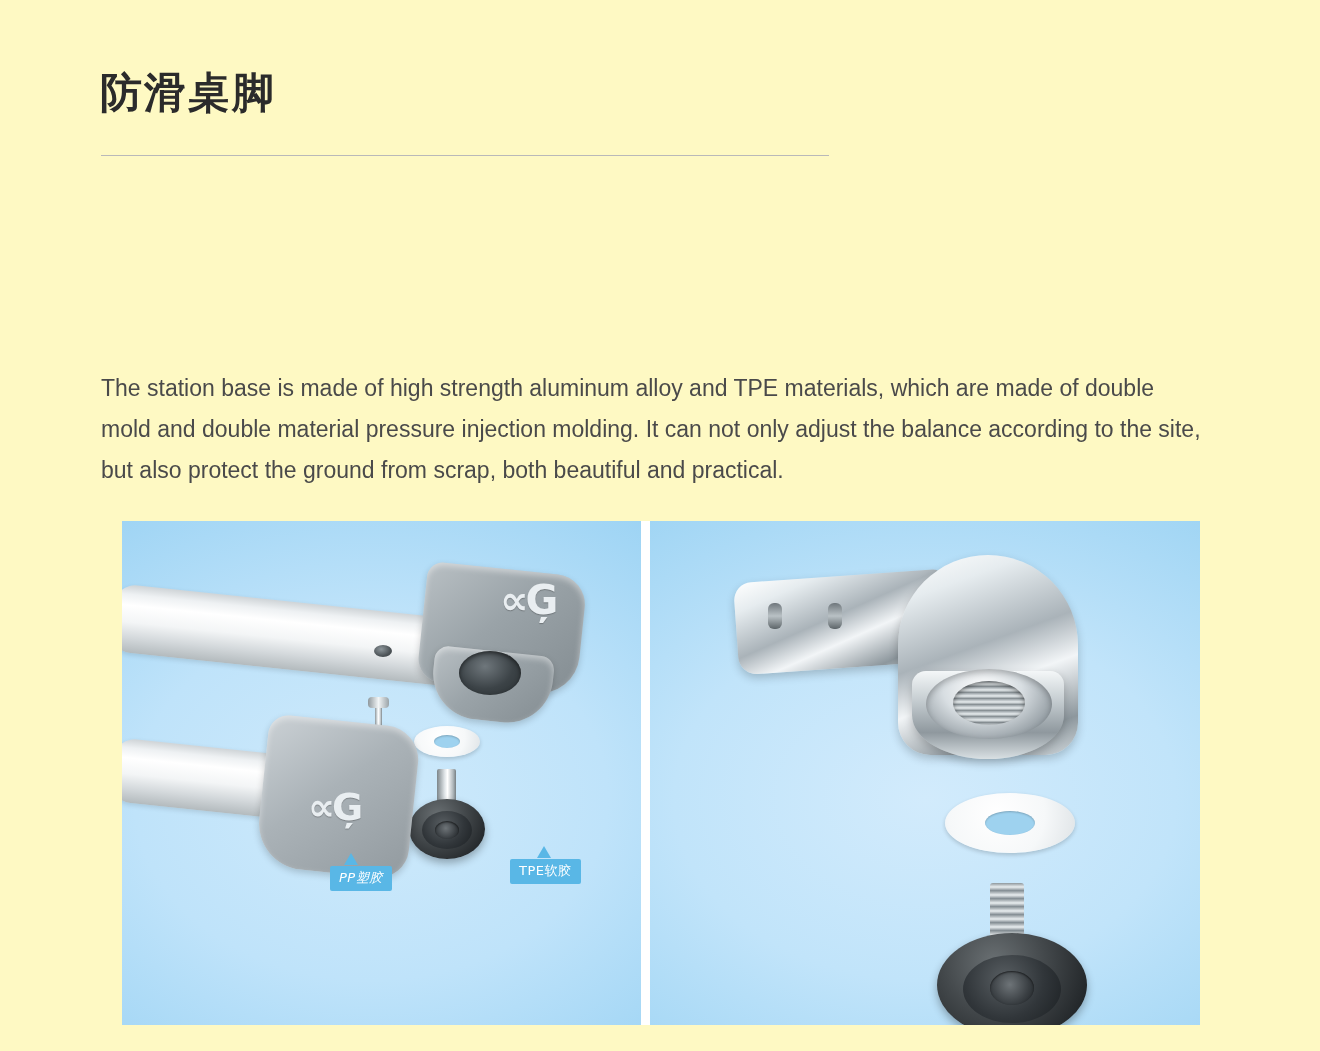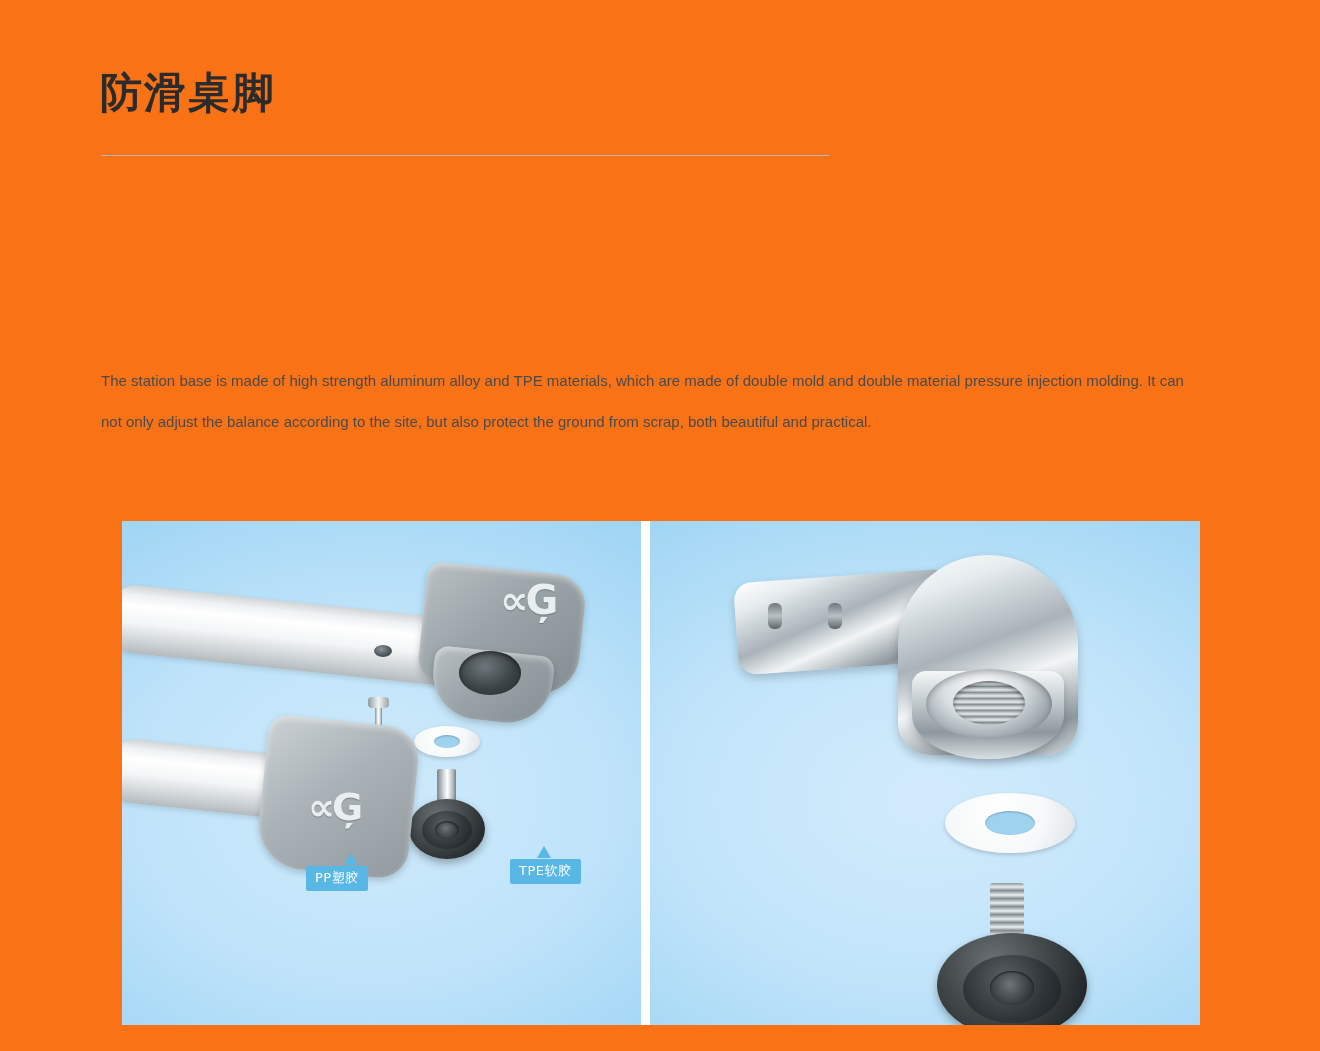--- a/index.html
+++ b/index.html
@@ -11,21 +11,21 @@
     width: 1320px;
     height: 1051px;
     font-family: "Liberation Sans", "DejaVu Sans", sans-serif;
     color: #3c3c3c;
     overflow: hidden;
   }
   .page {
     position: relative;
     width: 1320px;
     height: 1051px;
-    background: #f97316;
+    background: #fef9c3;
   }
   .title {
     position: absolute;
     left: 100px;
     top: 40px;
     font-size: 42px;
     font-weight: bold;
     letter-spacing: 2px;
     color: #2b2b2b;
     line-height: 1.2;
@@ -46,21 +46,21 @@
     font-size: 25.5px;
     line-height: 47px;
     color: #4a4a4a;
     letter-spacing: 0.2px;
   }
   .para-en {
     position: absolute;
     left: 101px;
     top: 345px;
     width: 1100px;
-    font-size: 15px;
+    font-size: 23px;
     line-height: 41px;
     color: #4a4a4a;
   }
   .figure {
     position: absolute;
     left: 122px;
     top: 521px;
     width: 1078px;
     height: 504px;
     display: flex;
@@ -201,21 +201,21 @@
       <div class="knob" style="left:287px; top:278px; width:76px; height:60px;"></div>
       <div class="knob-inner" style="left:300px; top:290px; width:50px; height:38px;"></div>
       <div class="knob-core" style="left:313px; top:300px; width:24px; height:18px;"></div>
 
       <div class="tube" style="left:-10px; top:216px; width:260px; height:64px; transform:rotate(6deg); transform-origin:left center;"></div>
       <div class="elbow-cap" style="left:140px; top:200px; width:152px; height:152px; border-radius:20px 34px 30px 46px; transform:rotate(6deg);
                   background: linear-gradient(140deg, #cbd1d5 0%, #aab2b7 45%, #929a9f 100%);"></div>
       <div class="logo-badge" style="left:186px; top:264px; font-size:38px;">∝Ģ</div>
 
       <div class="arrow-up" style="left:222px; top:332px;"></div>
-      <div class="callout" style="left:184px; top:345px;">PP塑胶</div>
+      <div class="callout" style="left:208px; top:345px;font-style:italic;">PP塑胶</div>
 
       <div class="arrow-up" style="left:415px; top:325px;"></div>
       <div class="callout" style="left:388px; top:338px;">TPE软胶</div>
     </div>
 
     <div class="panel-gap"></div>
 
     <div class="panel panel-right">
 
       <div class="chrome-body" style="left:86px; top:55px; width:210px; height:92px; border-radius:18px 10px 10px 18px;

